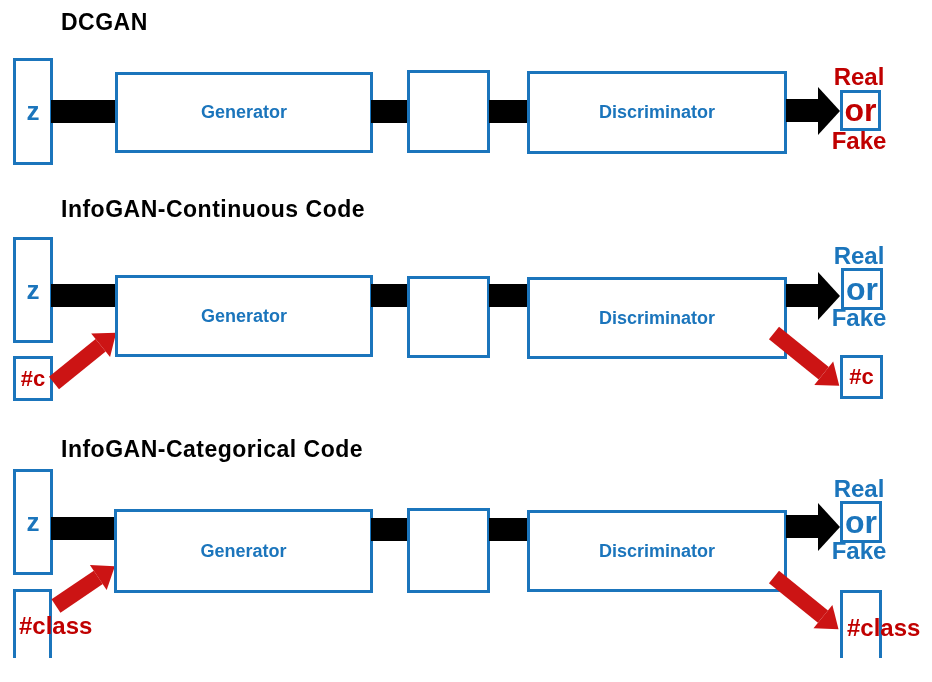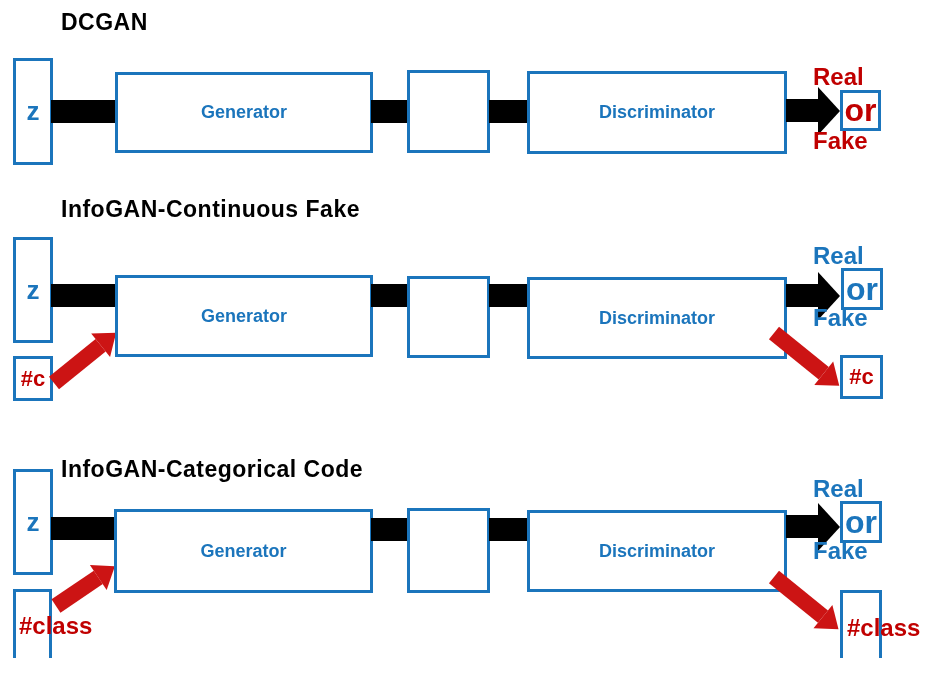--- a/index.html
+++ b/index.html
@@ -13,21 +13,21 @@
   body{font-family:"Liberation Sans", sans-serif;}
   #canvas{position:relative;width:932px;height:658px;background:var(--bg);overflow:hidden;}
   .title{position:absolute;font-size:23px;font-weight:bold;color:var(--black);white-space:nowrap;letter-spacing:0.5px;}
   .box{position:absolute;box-sizing:border-box;border:3px solid var(--blue);background:#fff;display:flex;align-items:center;justify-content:center;}
   .blbl{font-weight:bold;color:var(--blue);}
   .biglbl{font-size:18px;}
   .zlbl{font-size:26px;}
   .bar{position:absolute;height:23px;background:var(--black);}
   .shaft{position:absolute;height:23px;background:var(--black);}
   .head{position:absolute;width:0;height:0;border-top:24px solid transparent;border-bottom:24px solid transparent;border-left:22px solid var(--black);}
-  .outlbl{position:absolute;width:92px;font-size:24px;font-weight:bold;line-height:23px;white-space:nowrap;}
+  .outlbl{position:absolute;width:92px;text-align:center;font-size:24px;font-weight:bold;line-height:23px;white-space:nowrap;}
   .orbox{position:absolute;box-sizing:border-box;border:3px solid var(--blue);background:#fff;display:flex;align-items:center;justify-content:center;}
   .orlbl{font-size:32px;font-weight:bold;}
   .codebox{position:absolute;box-sizing:border-box;border:3px solid var(--blue);background:#fff;display:flex;align-items:center;overflow:visible;}
   .codebox.center{justify-content:center;}
   .codelbl{font-weight:bold;color:var(--redT);white-space:nowrap;}
   .red-arrow{position:absolute;height:16px;background:var(--redA);transform-origin:0 50%;}
   .red-arrow::after{content:"";position:absolute;left:100%;top:50%;transform:translateY(-50%);width:0;height:0;
     border-top:15px solid transparent;border-bottom:15px solid transparent;border-left:20px solid var(--redA);}
 </style>
 </head>
@@ -59,21 +59,21 @@
     <div class="head" style="left:818px;top:87px;"></div>
 
     <div class="outlbl" style="left: 813px; top: 65px; color: rgb(192, 0, 0);">Real</div>
     <div class="orbox" style="left:840px;top:90px;width:41px;height:41px;">
       <span class="orlbl" style="color: rgb(192, 0, 0);">or</span>
     </div>
     <div class="outlbl" style="left: 813px; top: 129px; color: rgb(192, 0, 0);">Fake</div>
   </div>
 
   <div>
-    <div class="title" style="left:61px;top:196px;">InfoGAN-Continuous Fake</div>
+    <div class="title" style="left:61px;top:196px;">InfoGAN-Continuous Code</div>
 
     <div class="box" style="left:13px;top:237px;width:40px;height:106px;">
       <span class="blbl zlbl">z</span>
     </div>
     <div class="codebox center" style="left:13px;top:356px;width:40px;height:45px;">
       <span class="codelbl" style="font-size:22px;">#c</span>
     </div>
     <div class="red-arrow" style="left:54px;top:375px;width:60px;transform:rotate(-39deg);"></div>
 
     <div class="bar" style="left:51px;top:284px;width:66px;"></div>
@@ -99,21 +99,21 @@
     </div>
     <div class="outlbl" style="left: 813px; top: 306px; color: rgb(27, 117, 188);">Fake</div>
 
     <div class="red-arrow" style="left:774px;top:325px;width:64px;transform:rotate(39deg);"></div>
     <div class="codebox center" style="left:840px;top:355px;width:43px;height:44px;">
       <span class="codelbl" style="font-size:22px;">#c</span>
     </div>
   </div>
 
   <div>
-    <div class="title" style="left:61px;top:436px;margin-top:20px;">InfoGAN-Categorical Code</div>
+    <div class="title" style="left:61px;top:436px;">InfoGAN-Categorical Code</div>
 
     <div class="box" style="left:13px;top:469px;width:40px;height:106px;">
       <span class="blbl zlbl">z</span>
     </div>
     <div class="codebox" style="left:13px;top:589px;width:39px;height:74px;">
       <span class="codelbl" style="font-size:24px;padding-left:3px;">#class</span>
     </div>
     <div class="red-arrow" style="left:56px;top:598px;width:51px;transform:rotate(-34deg);"></div>
 
     <div class="bar" style="left:51px;top:517px;width:66px;"></div>

